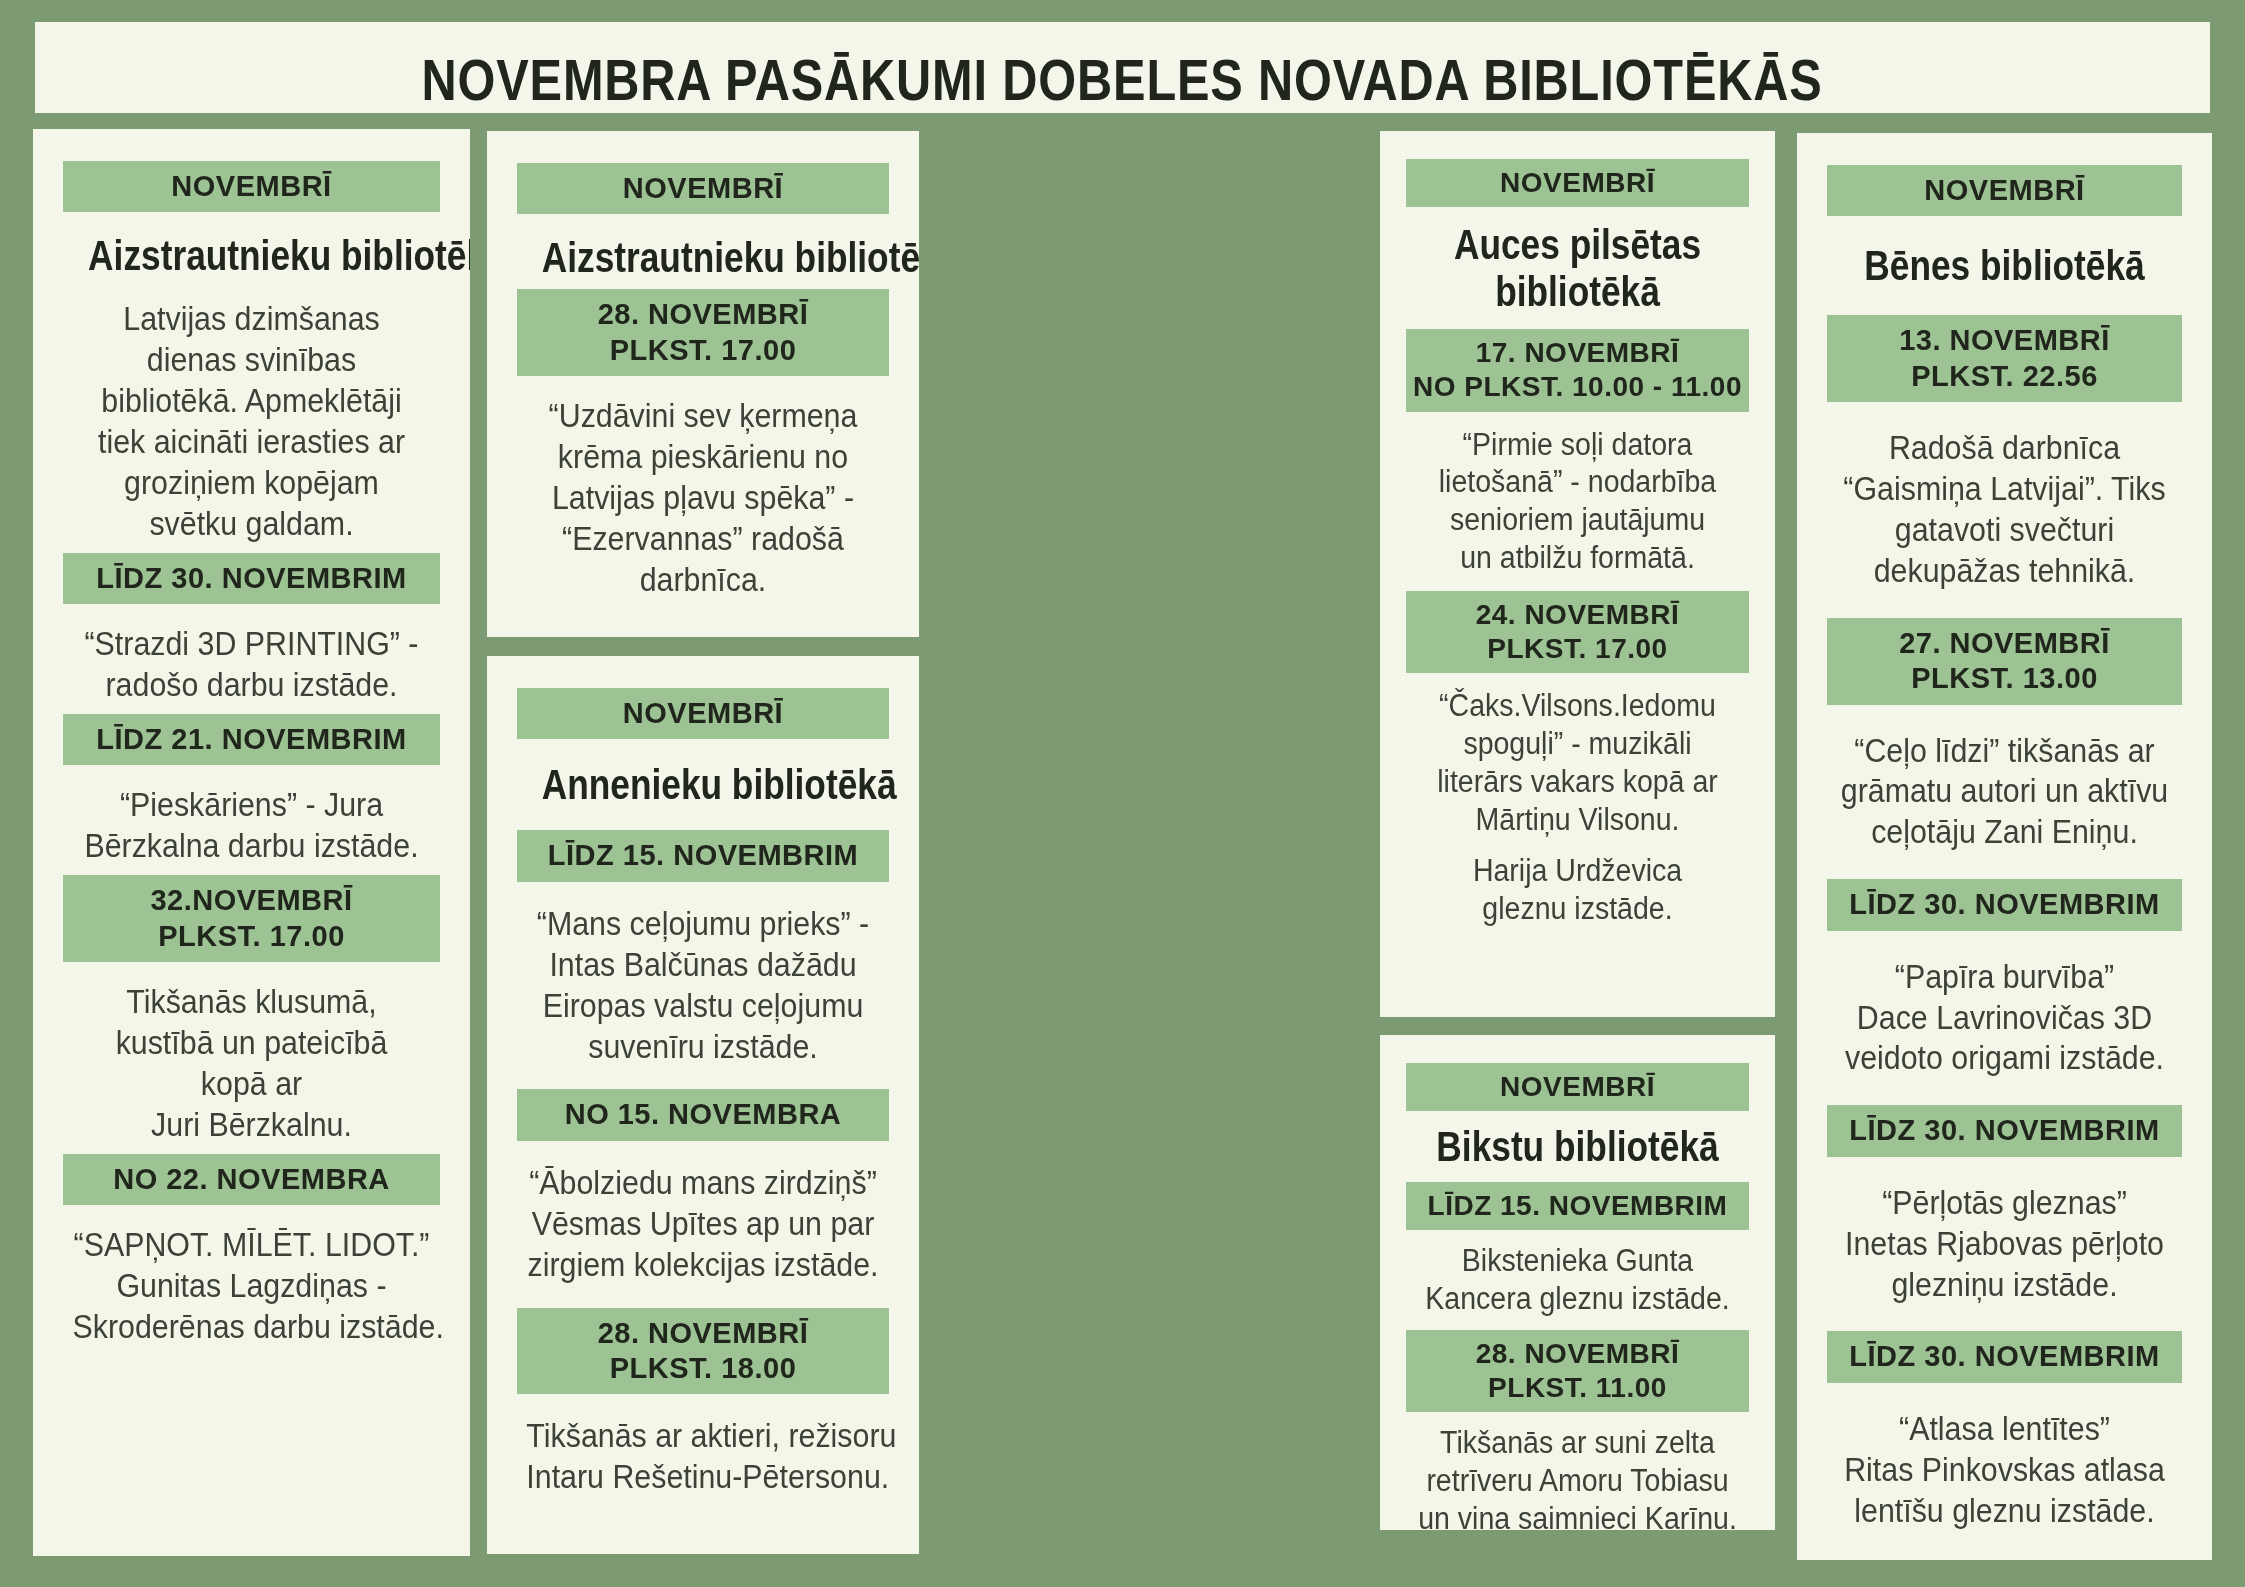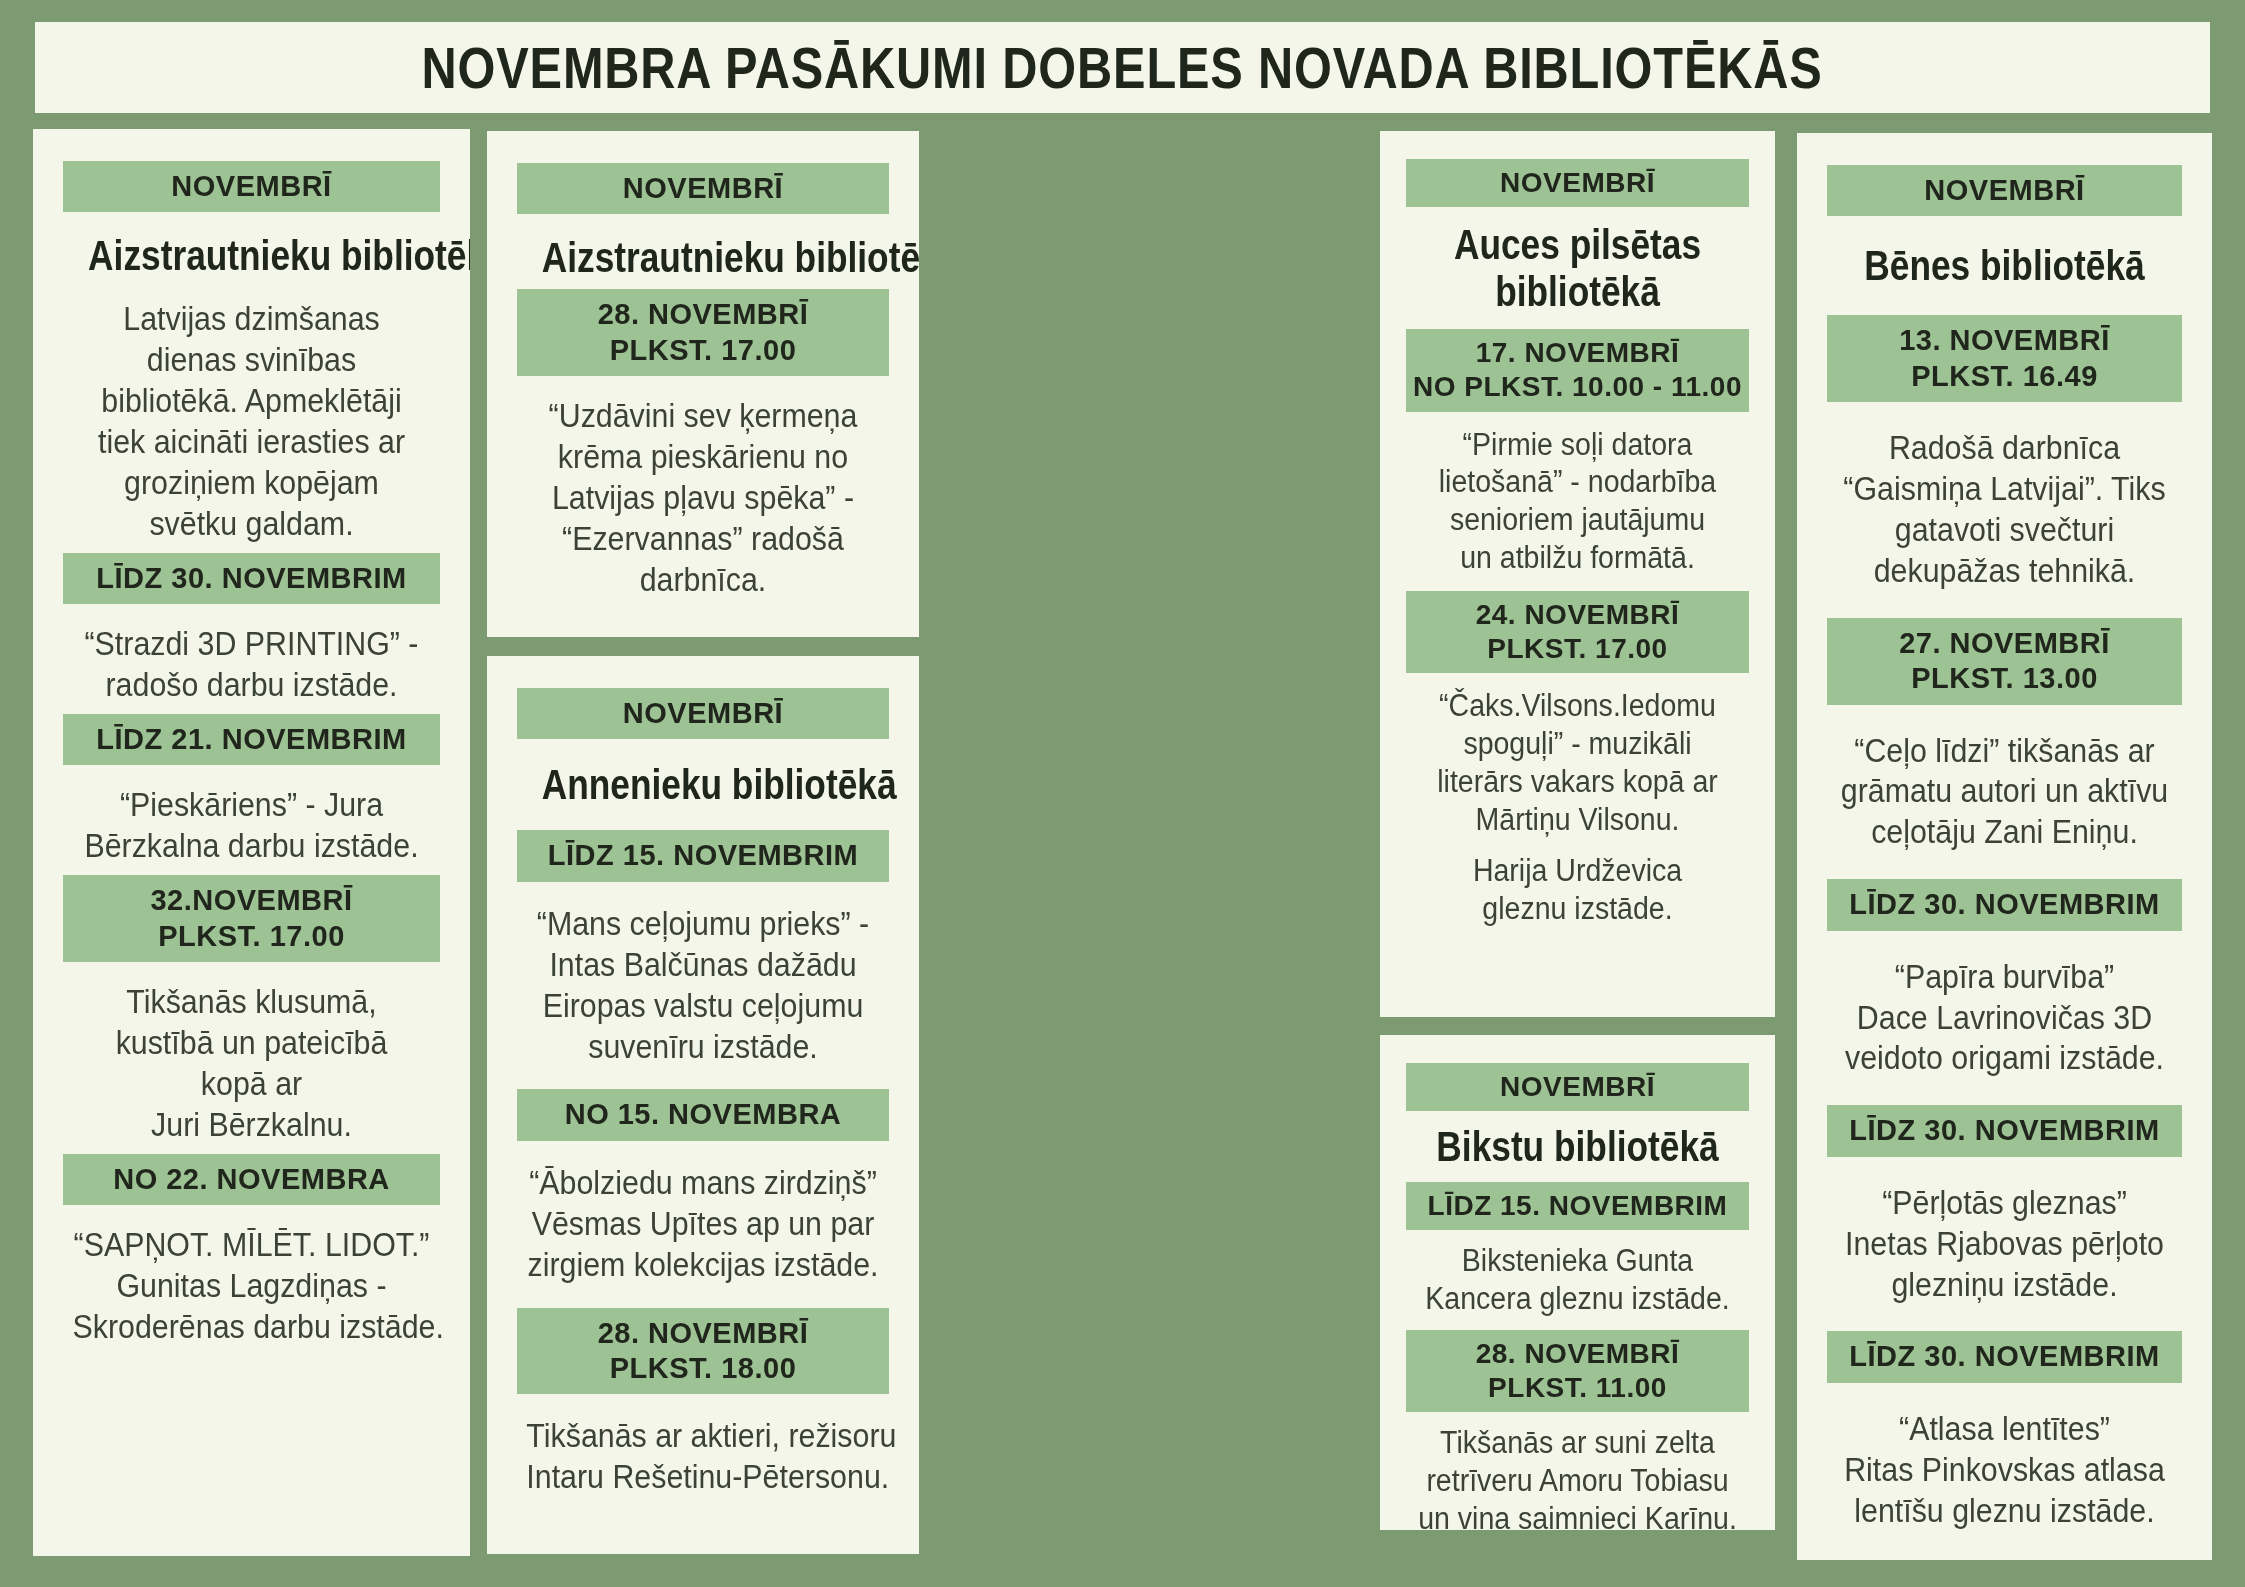--- a/index.html
+++ b/index.html
@@ -13,21 +13,21 @@
   body{
     width:2245px;height:1587px;
     background:var(--background);
     font-family:"Liberation Sans", sans-serif;
     position:relative;
     overflow:hidden;
   }
   .header{
     position:absolute;left:35px;top:22px;width:2175px;height:91px;
     background:var(--card);
-    display:flex;align-items:center;justify-content:center;
+    display:flex;align-items:flex-end;justify-content:center;
   }
   .header h1{
     margin:0;
     font-size:58px;font-weight:bold;color:var(--ink);
     letter-spacing:1px;white-space:nowrap;
     transform:scaleX(0.84);transform-origin:center;
   }
   .card{
     position:absolute;
     background:var(--card);
@@ -169,21 +169,21 @@
 PLKST. 11.00</div>
   <p class="para">Tikšanās ar suni zelta
 retrīveru Amoru Tobiasu
 un viņa saimnieci Karīnu.</p>
 </section>
 
 <section class="card" id="card-5">
   <div class="badge">NOVEMBRĪ</div>
   <h2 class="library">Bēnes bibliotēkā</h2>
   <div class="badge">13. NOVEMBRĪ
-PLKST. 16.49</div>
+PLKST. 22.56</div>
   <p class="para">Radošā darbnīca
 “Gaismiņa Latvijai”. Tiks
 gatavoti svečturi
 dekupāžas tehnikā.</p>
   <div class="badge">27. NOVEMBRĪ
 PLKST. 13.00</div>
   <p class="para">“Ceļo līdzi” tikšanās ar
 grāmatu autori un aktīvu
 ceļotāju Zani Eniņu.</p>
   <div class="badge">LĪDZ 30. NOVEMBRIM</div>

